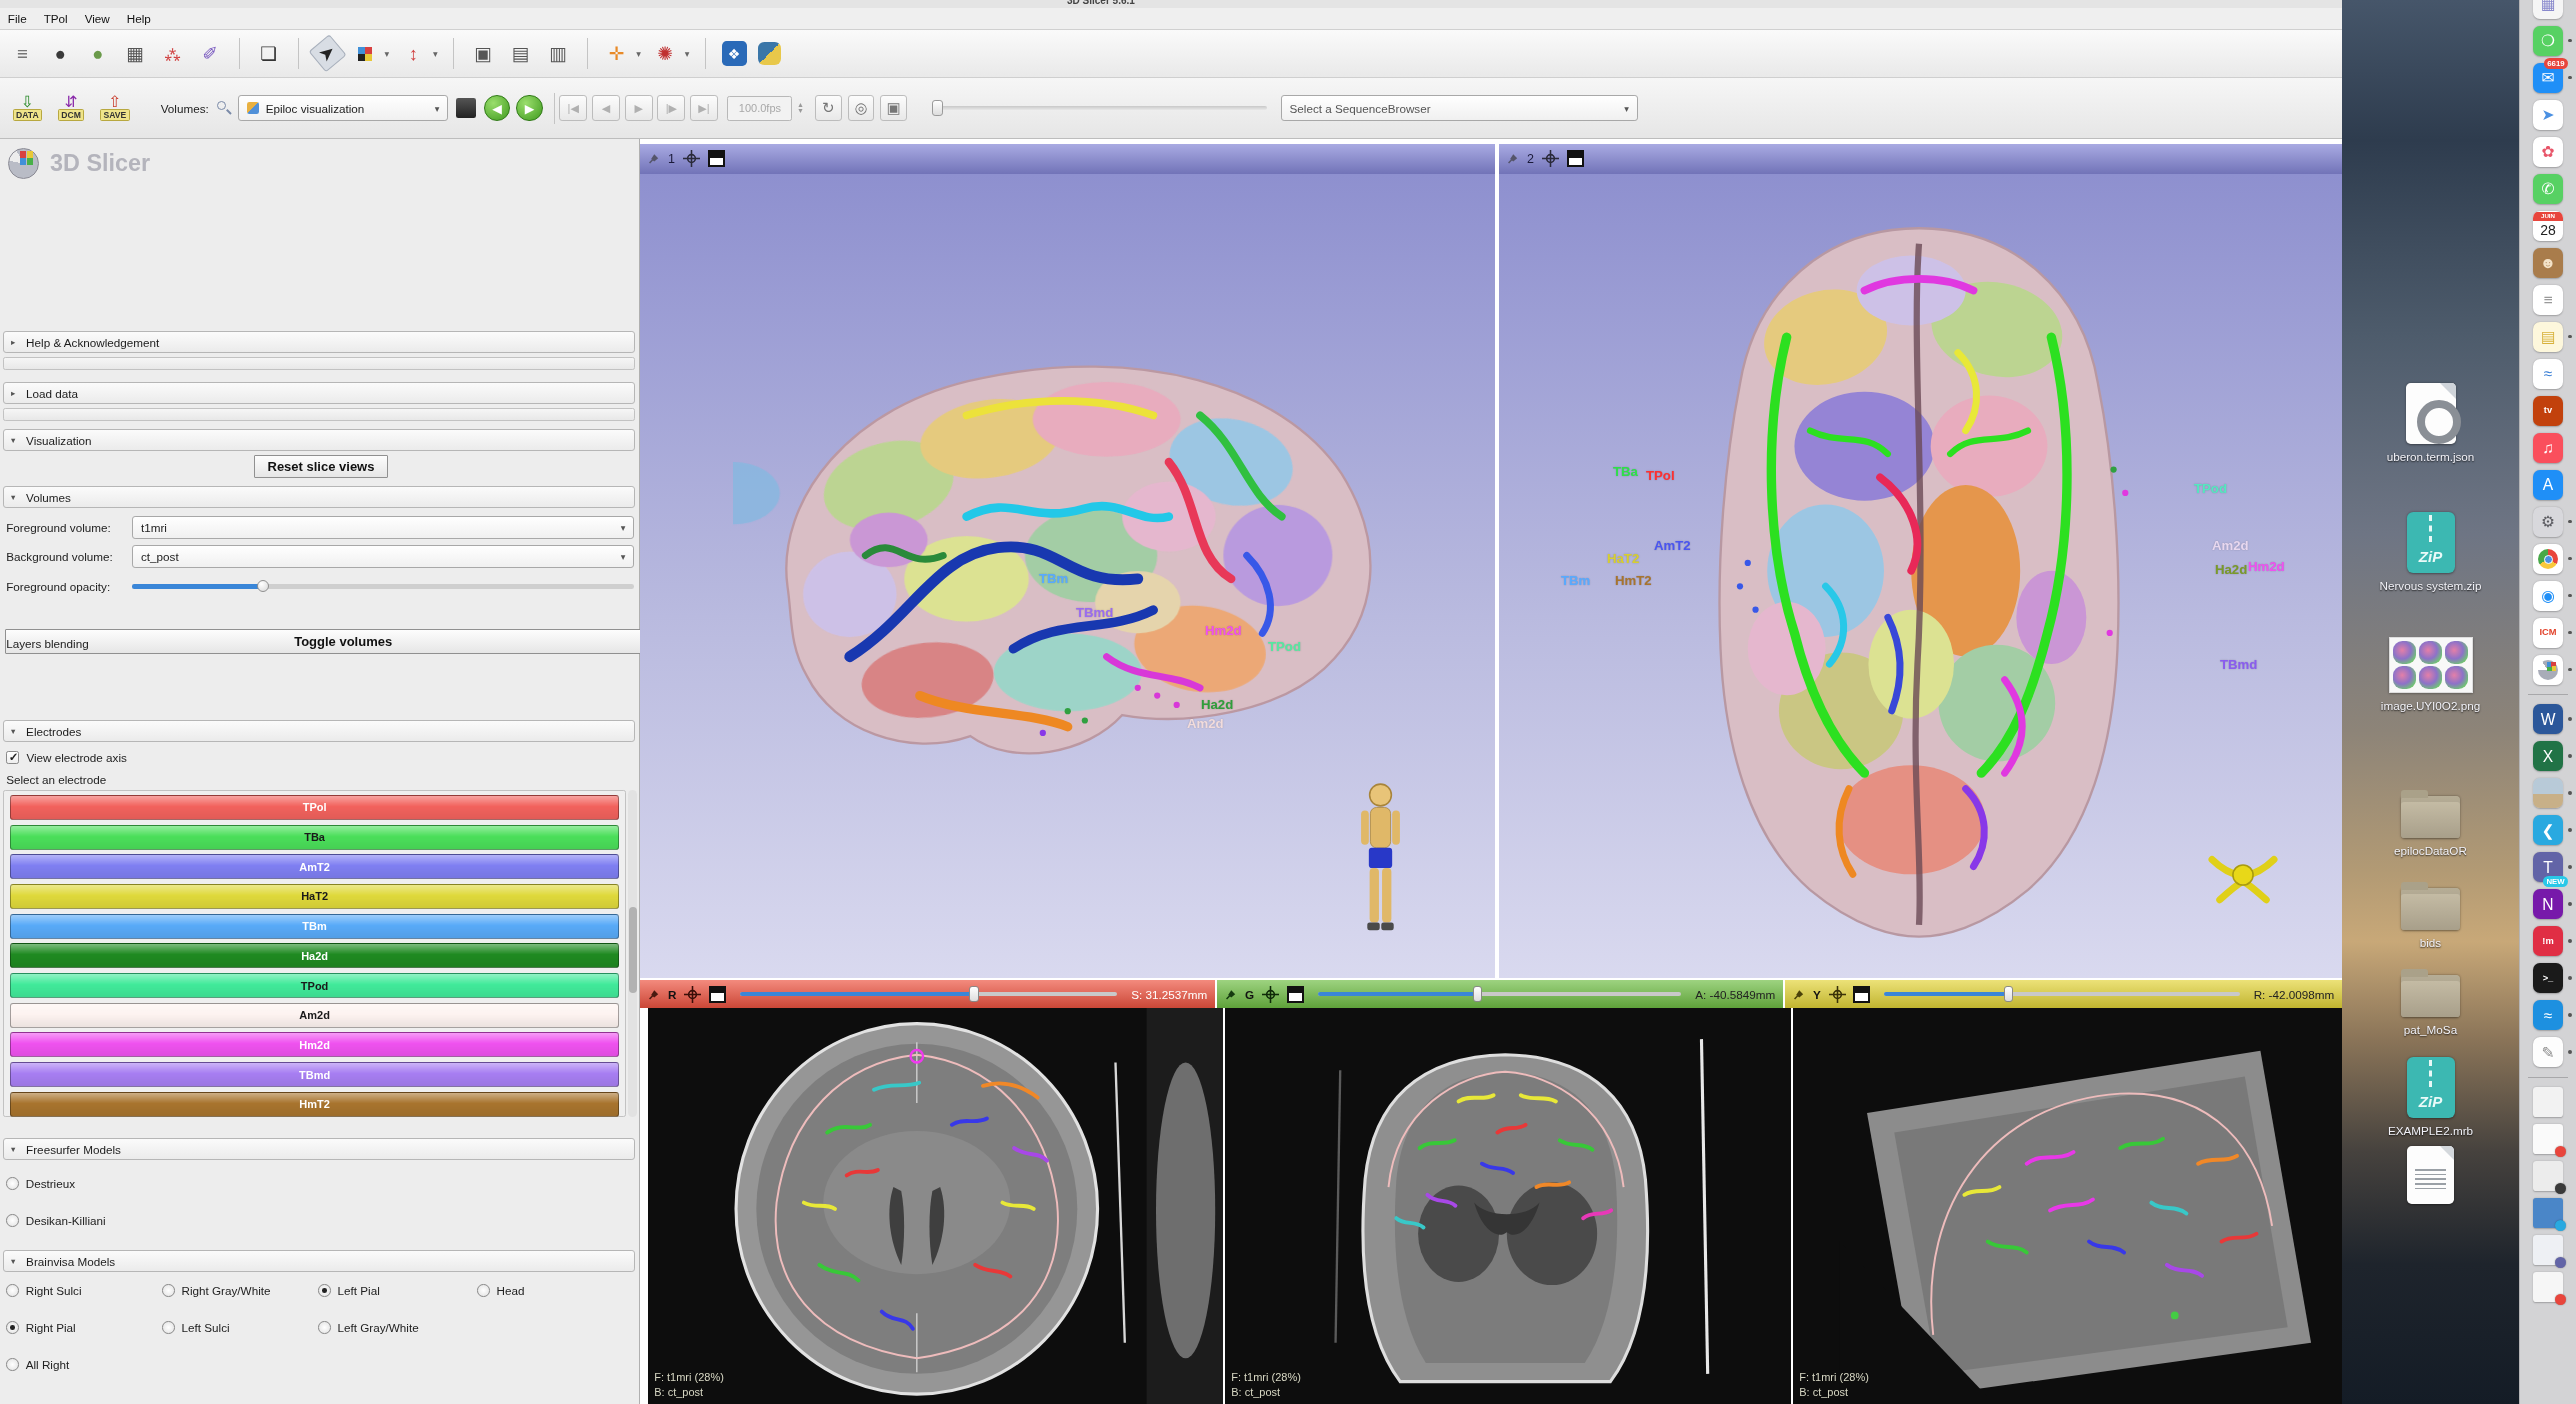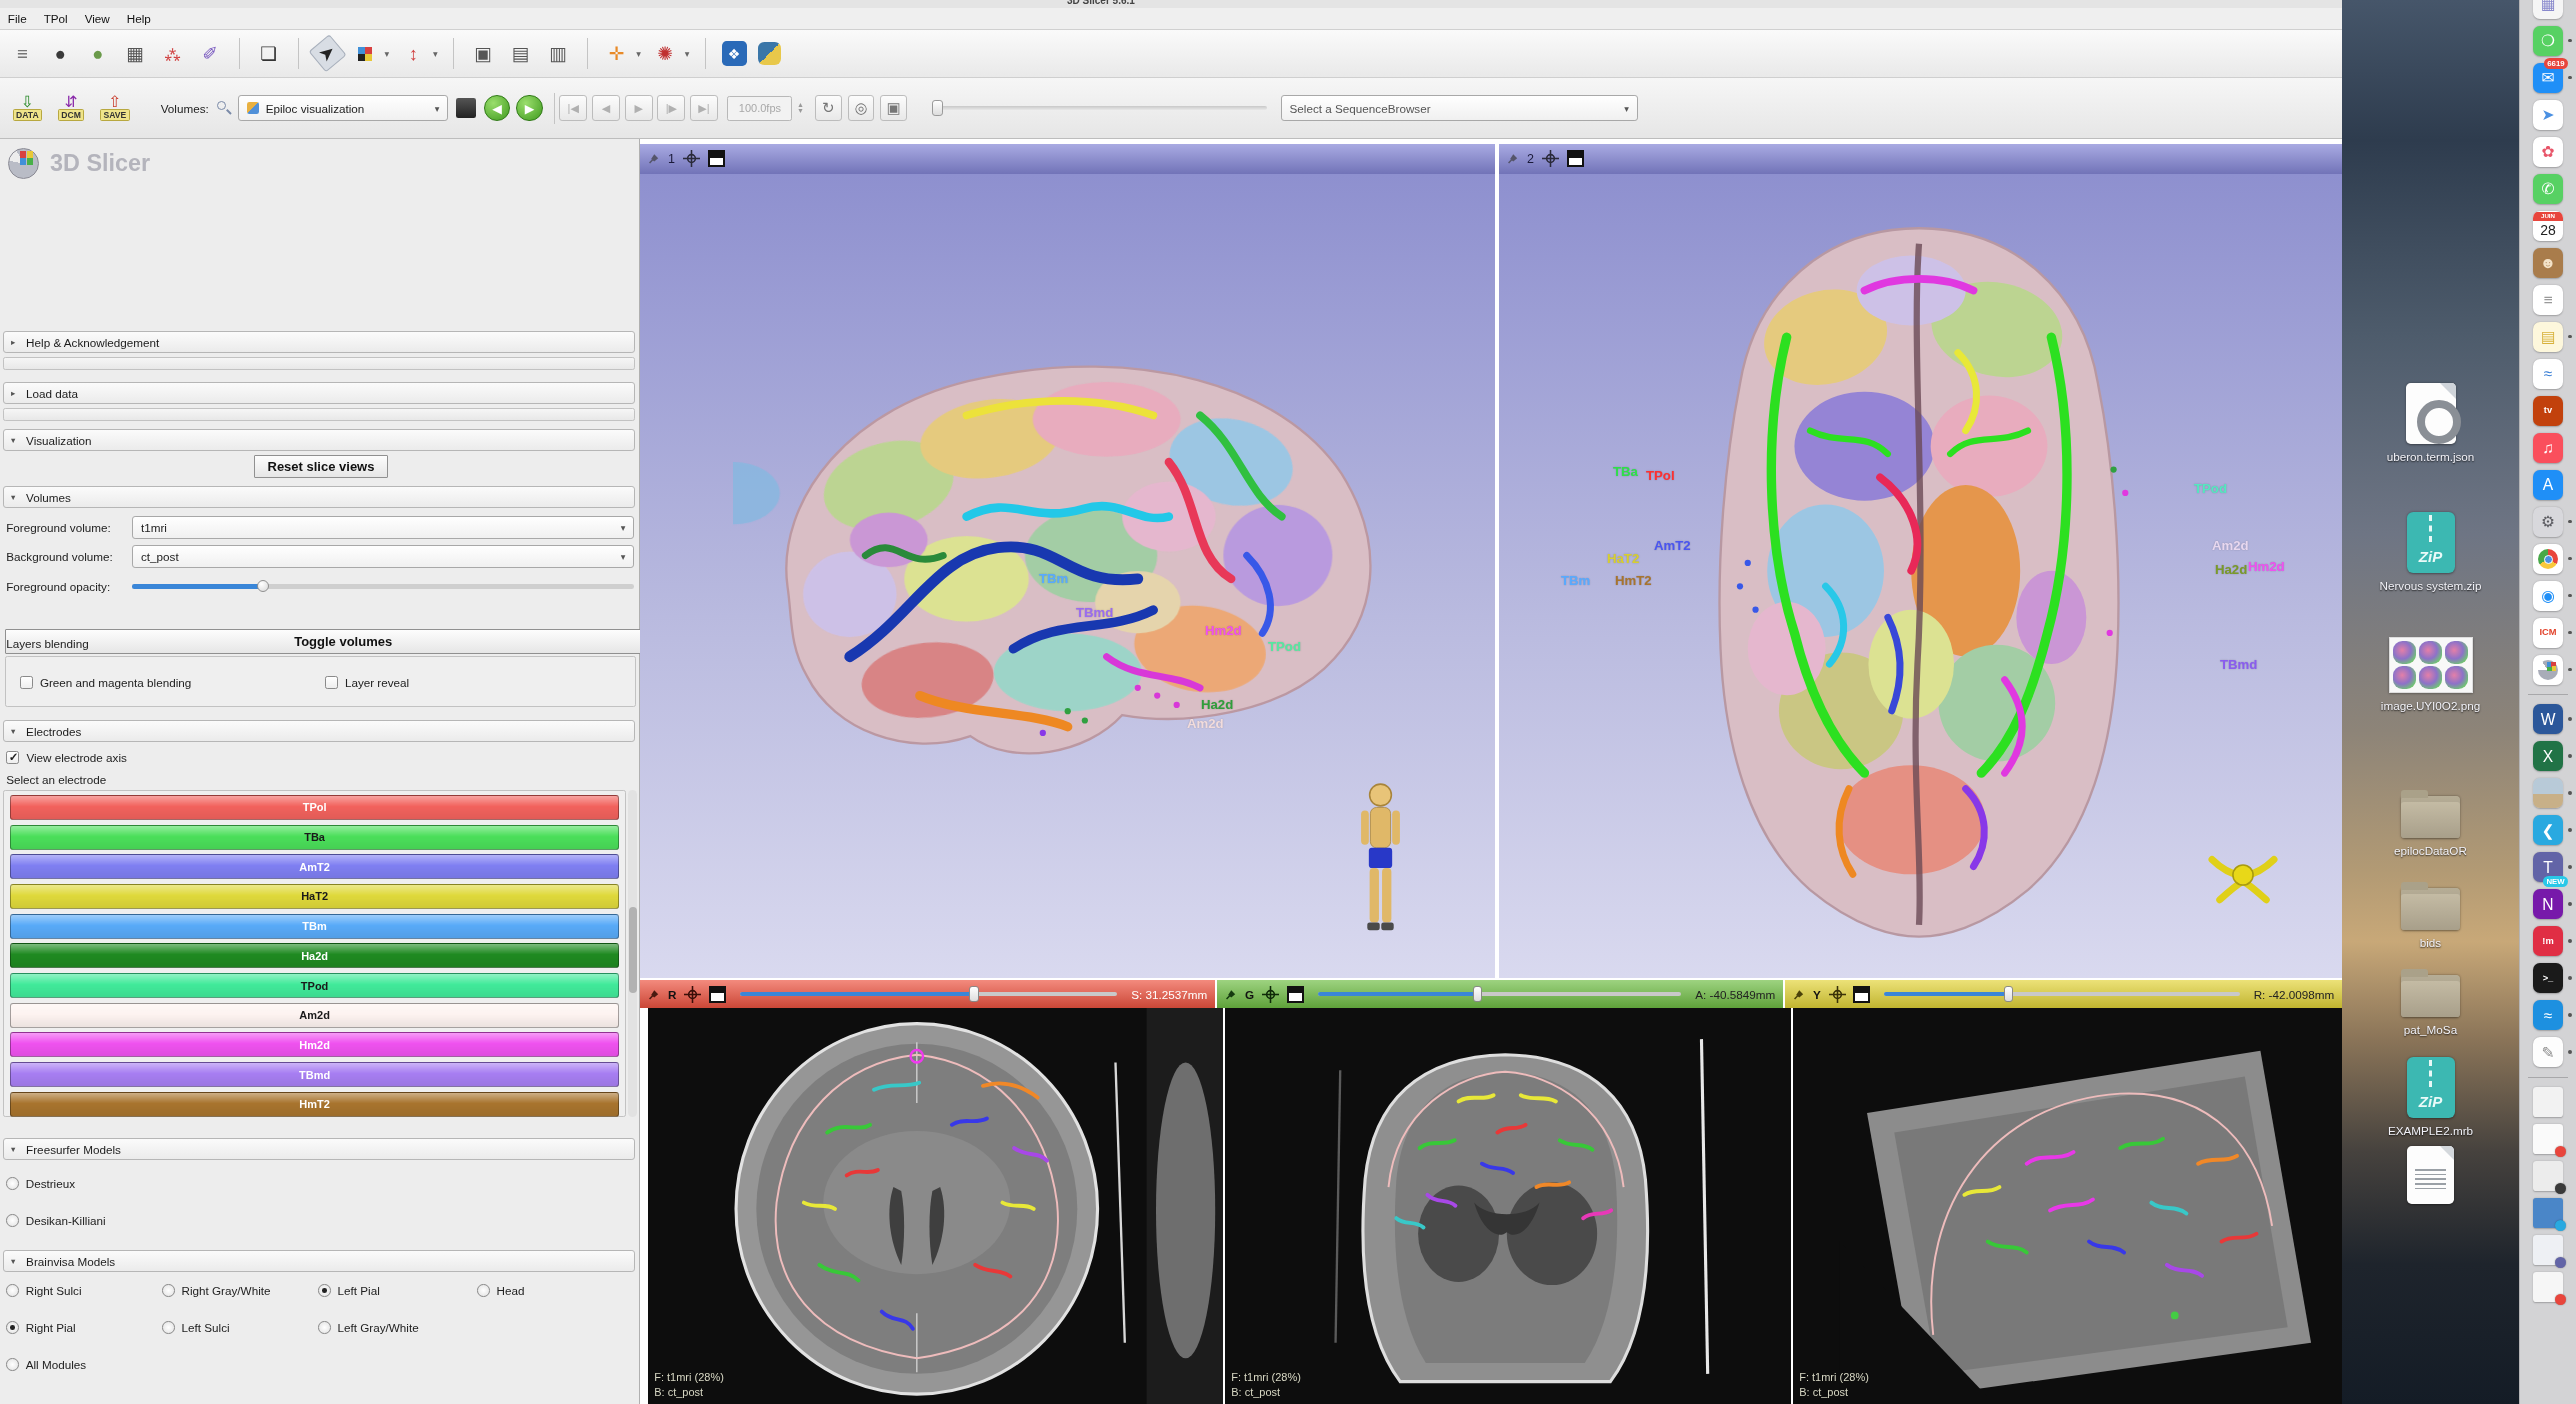--- a/index.html
+++ b/index.html
@@ -292,30 +292,20 @@
       <span class="rl">Foreground opacity:</span>
       <div class="hslider">
         <span class="fill" style="width: 26%;"></span>
         <span class="kn" style="left: 26%;"></span>
       </div>
     </div>
 
     <div class="btn" style="position:absolute;left:4.7px;top:490px;width:677px;height:25px">Toggle volumes</div>
 
     <div class="grouplbl" style="top:498px">Layers blending</div>
-    <div class="groupbox" style="top:517px;height:51px">
-      <div class="optrow" style="left:14px;top:18.7px">
-        <span class="cbx" data-checked="false"></span>
-        <span>Green and magenta blending</span>
-      </div>
-      <div class="optrow" style="left:319px;top:18.7px">
-        <span class="cbx" data-checked="false"></span>
-        <span>Layer reveal</span>
-      </div>
-    </div>
 
     <div class="secbar" style="top:581px">
         <span>Electrodes</span>
       </div>
 
     <div class="optrow" style="left:6.2px;top:612px">
       <span class="cbx" data-checked="true"></span>
       <span>View electrode axis</span>
     </div>
     <div class="grouplbl" style="top:634px">Select an electrode</div>
@@ -375,21 +365,21 @@
     <div class="optrow" style="left:162px;top:1182px">
       <span class="radio" data-checked="false"></span>
       <span>Left Sulci</span>
     </div>
     <div class="optrow" style="left:318px;top:1182px">
       <span class="radio" data-checked="false"></span>
       <span>Left Gray/White</span>
     </div>
     <div class="optrow" style="left:6.2px;top:1219px">
       <span class="radio" data-checked="false"></span>
-      <span>All Modules</span>
+      <span>All Right</span>
     </div>
 
   </div>
 
   <div id="viewarea">
 
     <div class="vpane" style="left:0;width:855px">
       <div class="vhdr" style="background-color: rgb(132, 134, 214);">
         <svg class="pinsvg" width="12.5" height="12.5" viewBox="0 0 16 16">
             <path d="M4 9 L8 3 L13 8 L8 12 Z" fill="#55556a"></path>

